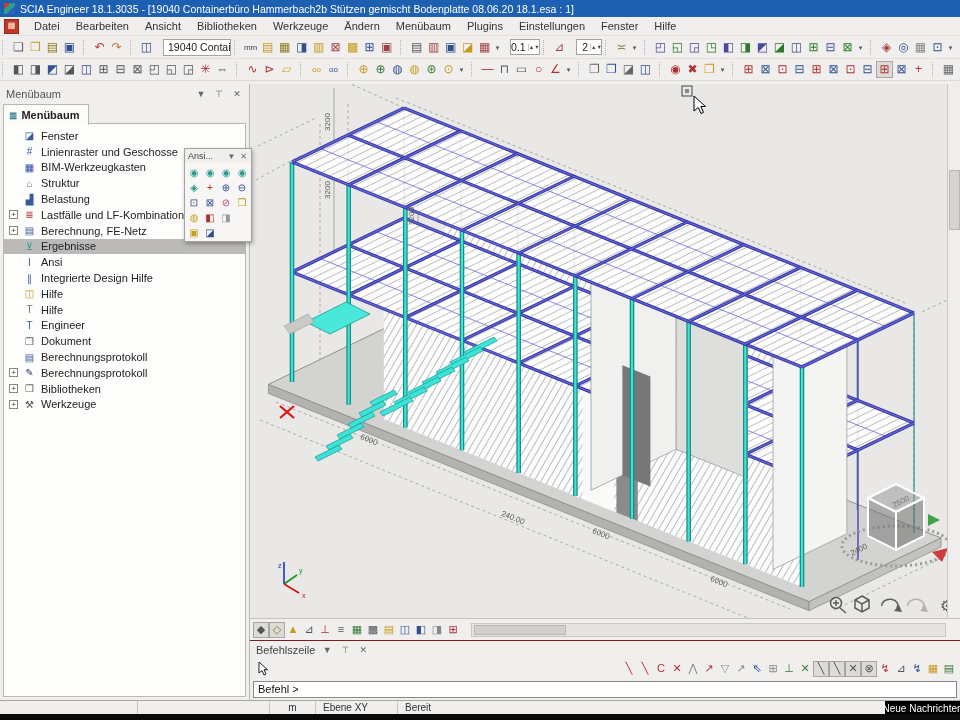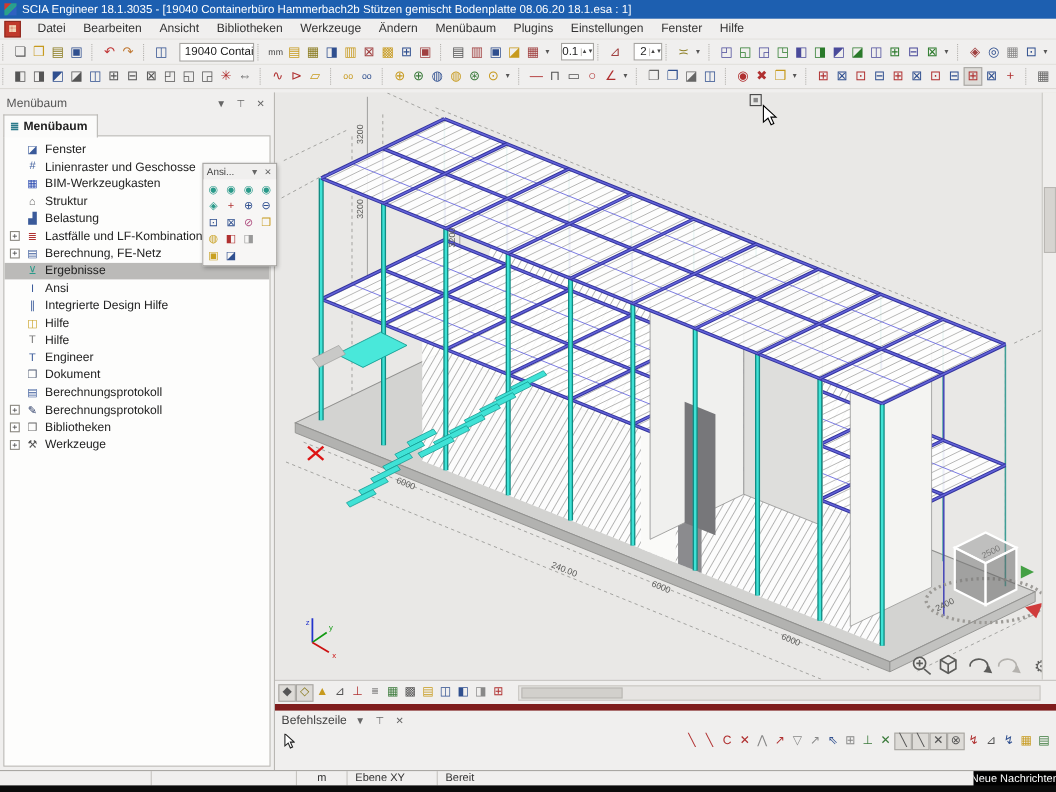--- a/index.html
+++ b/index.html
@@ -63,21 +63,21 @@
   
   .palette{position:absolute;left:184px;top:148px;width:66px;background:#f0efee;border:1px solid #a5a3a0;
            box-shadow:1px 2px 4px rgba(0,0,0,.3);z-index:6}
   .pal-head{height:14px;display:flex;align-items:center;font-size:9px;color:#444;padding:0 3px}
   .pal-head .winbtn{margin-left:3px;font-size:8px;width:9px}
   .pal-head .first{margin-left:auto}
   .pal-grid{display:grid;grid-template-columns:repeat(4,15px);gap:1px;padding:2px 1px;background:#f7f6f5;justify-content:center}
   .pal-i{height:14px;display:flex;align-items:center;justify-content:center;font-size:10px}
   
   .cmdpanel{position:absolute;left:250px;top:640px;width:710px;height:60px;background:#f0efee;
-            border-top:6px solid #7f1d1d;box-sizing:border-box}
+            border-top:1px solid #7f1d1d;box-sizing:border-box}
   .cmd-head{height:17px;display:flex;align-items:center;font-size:11px;color:#444;padding:0 6px}
   .cmd-tools{height:21px;display:flex;align-items:center;padding:0 3px}
   .cmd-tools .tbi{width:16px;height:16px;font-size:11px}
   .cmd-right{margin-left:auto;display:flex;align-items:center}
   .cursor-btn{width:20px;height:17px;display:flex;align-items:center;justify-content:center}
   .cmd-input{position:absolute;left:3px;right:3px;top:40px;height:15px;background:#fff;border:1px solid #8a8884;
              font-size:11px;line-height:15px;padding:0 4px;color:#111}
   
   .statusbar{position:absolute;left:0;top:700px;width:960px;height:14px;background:#f0efee;border-top:1px solid #a9a7a3;
              display:flex;font-size:10px;color:#333;box-sizing:border-box}
@@ -661,20 +661,21 @@
         <span class="tbi pressed" style="color: rgb(85, 85, 85);">╲</span>
         <span class="tbi pressed" style="color: rgb(85, 85, 85);">✕</span>
         <span class="tbi pressed" style="color: rgb(85, 85, 85);">⊗</span>
         <span class="tbi" style="color: rgb(176, 48, 48);">↯</span>
         <span class="tbi" style="color: rgb(85, 85, 85);">⊿</span>
         <span class="tbi" style="color: rgb(47, 79, 143);">↯</span>
         <span class="tbi" style="color: rgb(199, 154, 30);">▦</span>
         <span class="tbi" style="color: rgb(58, 122, 58);">▤</span>
       </span>
   </div>
+  <div class="cmd-input">Befehl &gt;</div>
 </div>
 
 <div class="statusbar">
   <span class="sb-cell" style="width:138px"></span>
   <span class="sb-cell" style="width:132px"></span>
   <span class="sb-cell" style="width:46px;justify-content:center">m</span>
   <span class="sb-cell" style="width:82px">Ebene XY</span>
   <span class="sb-cell" style="border-right:none">Bereit</span>
   <span class="badge">Neue Nachrichten</span>
 </div>

